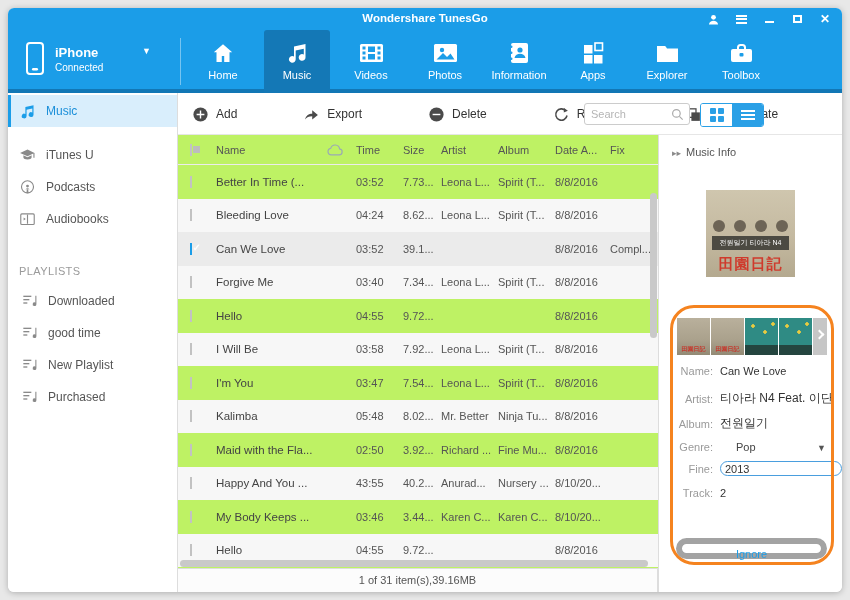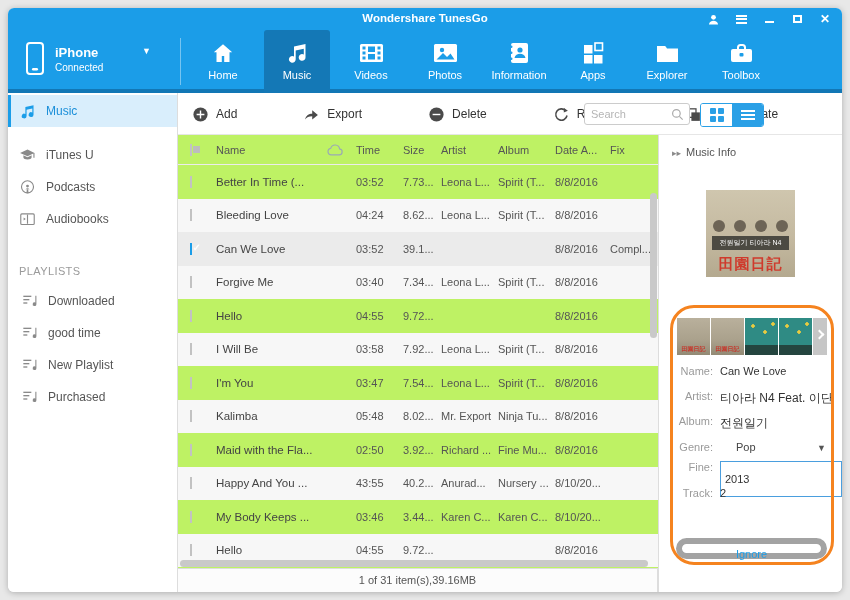--- a/index.html
+++ b/index.html
@@ -96,26 +96,26 @@
   .aa-title { position:absolute; left:0; width:100%; bottom:3px; text-align:center; color:#cf3a2c; font-size:15px; font-weight:bold; letter-spacing:1px; }
   .annotation { position:absolute; left:11px; top:170px; width:164px; height:260px; border:3px solid #f5831f; border-radius:24px; pointer-events:none; z-index:5; }
   .thumbs { position:absolute; left:18px; top:183px; display:flex; }
   .thumb { width:33px; height:37px; margin-right:1px; position:relative; overflow:hidden; cursor:pointer; }
   .thumb.sepia { background:linear-gradient(180deg,#b9b09c 0%,#aaa18c 60%,#938a75 100%); }
   .thumb.sepia .tt { position:absolute; bottom:1px; width:100%; text-align:center; color:#c43a2e; font-size:6px; font-weight:bold; }
   .thumb.teal { background:radial-gradient(circle at 8px 8px,#e9cb40 1.5px,transparent 2px),radial-gradient(circle at 20px 14px,#e9cb40 1.5px,transparent 2px),radial-gradient(circle at 28px 6px,#e9cb40 1.5px,transparent 2px),#2f8b84; }
   .thumb.teal .band { position:absolute; bottom:0; width:100%; height:10px; background:#24453f; }
   .thumb-next { width:14px; height:37px; background:#c6c6c6; position:relative; cursor:pointer; }
   .thumb-next i { position:absolute; left:3px; top:13px; width:7px; height:7px; border-top:2px solid #fff; border-right:2px solid #fff; transform:rotate(45deg); }
-  .field-row { position:absolute; left:0; width:100%; display:flex; }
+  .field-row { position:absolute; left:0; width:100%; display:flex; align-items:center; }
   .f-label { width:54px; text-align:right; font-size:11px; color:#9a9a9a; }
   .f-value { margin-left:7px; font-size:11px; color:#333; white-space:nowrap; overflow:hidden; max-width:112px; }
   .f-value.cjk { font-size:12px; }
   .genre-caret { position:absolute; left:158px; top:2px; color:#555; font-size:9px; }
-  .year-input { margin-left:7px; width:122px; height:36px; border:1px solid #4a9ede; border-radius:0; font-size:11px; color:#333; padding-left:4px; outline:none; font-family:"Liberation Sans",sans-serif; background:#fff; }
+  .year-input { margin-left:7px; width:122px; height:15px; border:1px solid #4a9ede; border-radius:9px; font-size:11px; color:#333; padding-left:4px; outline:none; font-family:"Liberation Sans",sans-serif; background:#fff; }
   .btn { position:absolute; left:17px; width:151px; height:21px; border-radius:11px; font-size:11px; text-align:center; line-height:20px; cursor:pointer; z-index:6; }
   .btn-save { background:#1b9de8; color:#fff; }
   .btn-ignore { background:#fff; color:#1b9de8; border:6px solid #a3a3a3; }
 
   svg { display:block; }
 </style>
 </head>
 <body>
 
 <div class="window">
@@ -524,21 +524,21 @@
       <span class="cell c-date">8/8/2016</span>
       <span class="cell c-fix"></span>
     </div>
 
     <div class="t-row alt">
       <span class="cell"><span class="cb"></span></span>
       <span class="cell c-name">Kalimba</span>
       <span class="cell"></span>
       <span class="cell c-time">05:48</span>
       <span class="cell c-size">8.02...</span>
-      <span class="cell c-artist">Mr. Export</span>
+      <span class="cell c-artist">Mr. Better</span>
       <span class="cell c-album">Ninja Tu...</span>
       <span class="cell c-date">8/8/2016</span>
       <span class="cell c-fix"></span>
     </div>
 
     <div class="t-row">
       <span class="cell"><span class="cb"></span></span>
       <span class="cell c-name">Maid with the Fla...</span>
       <span class="cell"></span>
       <span class="cell c-time">02:50</span>

